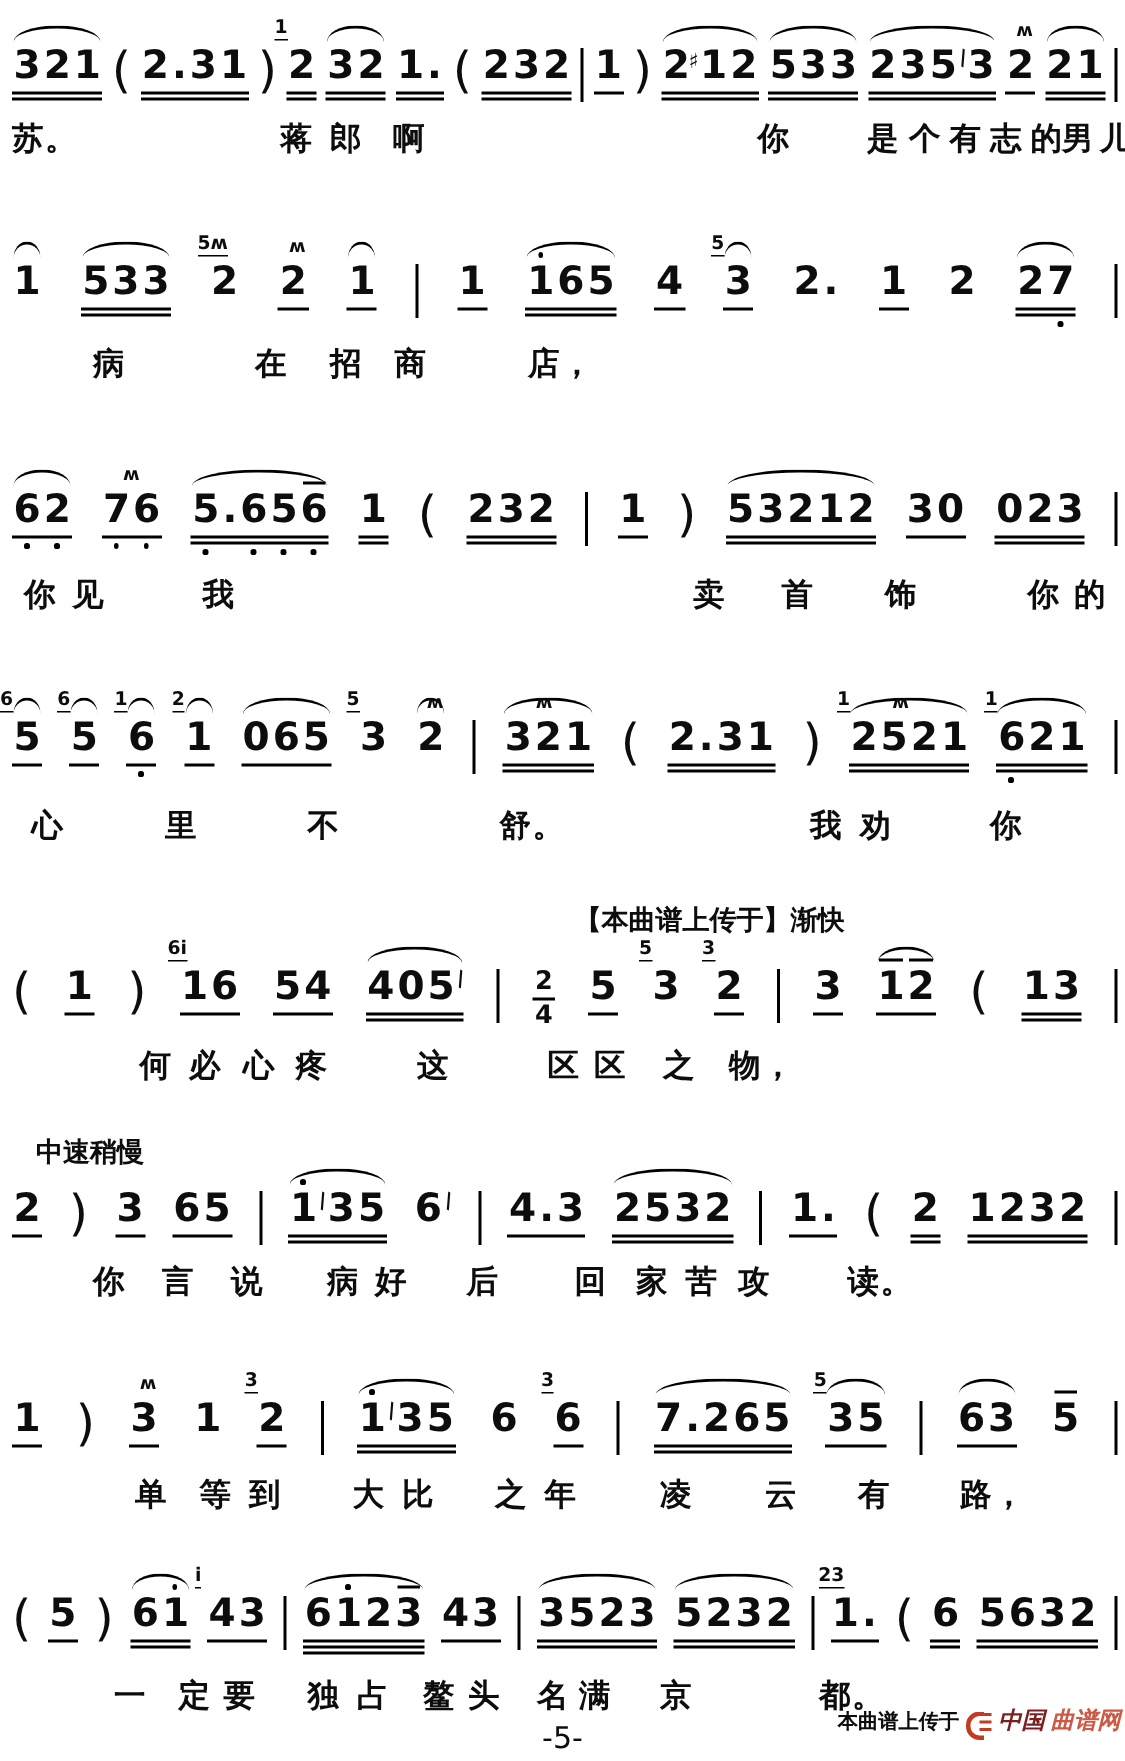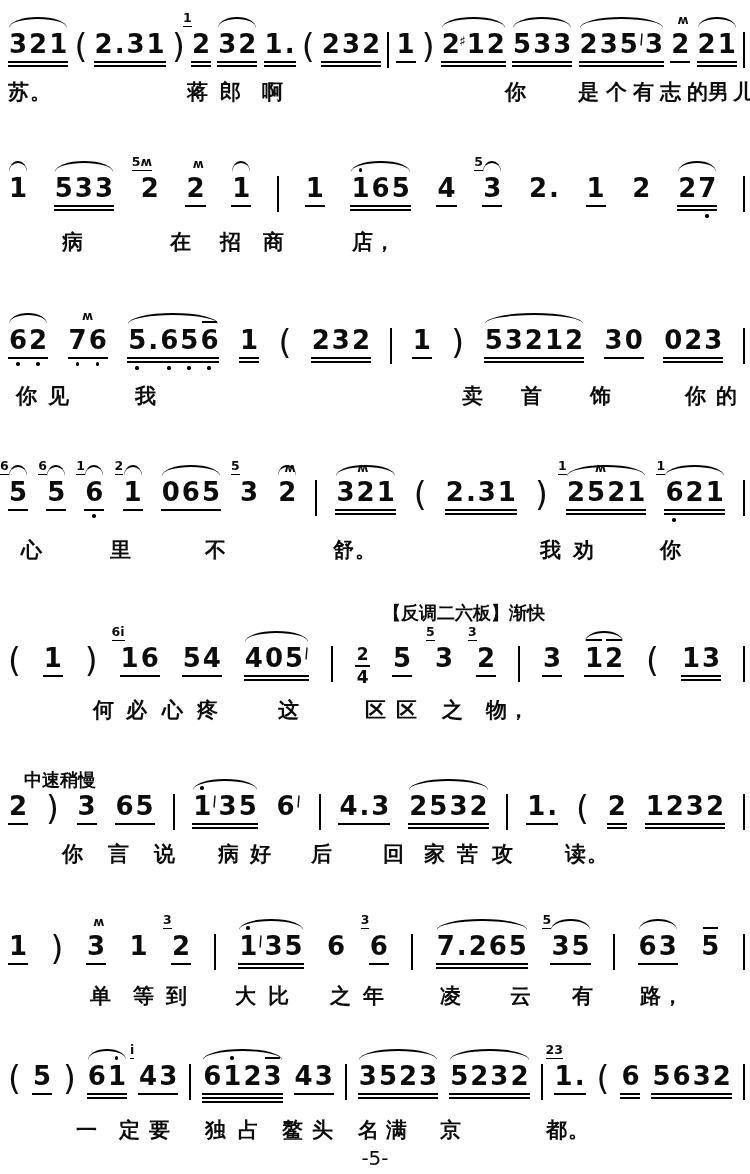--- a/index.html
+++ b/index.html
@@ -566,21 +566,21 @@
       </div>
       <div class="lyrics">
         <span class="lyr" style="left: 21px; top: 536px;">心</span>
         <span class="lyr" style="left: 110px; top: 536px;">里</span>
         <span class="lyr" style="left: 205px; top: 536px;">不</span>
         <span class="lyr" style="left: 333px; top: 536px;">舒。</span>
         <span class="lyr" style="left: 540px; top: 536px;">我</span>
         <span class="lyr" style="left: 573px; top: 536px;">劝</span>
         <span class="lyr" style="left: 660px; top: 536px;">你</span>
       </div>
-      <div class="sys-label" style="left: 383px; top: 601px;">【反调二六板】渐快</div>
+      <div class="sys-label" style="left: 383px; top: 601px;">【本曲谱上传于】渐快</div>
       <div class="notes" style="top: 644px;">
         <span class="paren">(</span>
         <span class="tok">
           <span class="digits">
             <span class="d">1</span>
           </span>
           <span class="beams">
             <i></i>
           </span>
         </span>
@@ -682,21 +682,21 @@
         <span class="lyr" style="left: 93px; top: 696px;">何</span>
         <span class="lyr" style="left: 126px; top: 696px;">必</span>
         <span class="lyr" style="left: 162px; top: 696px;">心</span>
         <span class="lyr" style="left: 197px; top: 696px;">疼</span>
         <span class="lyr" style="left: 278px; top: 696px;">这</span>
         <span class="lyr" style="left: 365px; top: 696px;">区</span>
         <span class="lyr" style="left: 396px; top: 696px;">区</span>
         <span class="lyr" style="left: 442px; top: 696px;">之</span>
         <span class="lyr" style="left: 486px; top: 696px;">物，</span>
       </div>
-      <div class="sys-label" style="left: 24px; top: 756px; margin-top: 12px;">中速稍慢</div>
+      <div class="sys-label" style="left: 24px; top: 756px;">中速稍慢</div>
       <div class="notes" style="top: 792px;">
         <span class="tok">
           <span class="digits">
             <span class="d">2</span>
           </span>
           <span class="beams">
             <i></i>
           </span>
         </span>
         <span class="paren">)</span>
@@ -1052,13 +1052,24 @@
         <span class="lyr" style="left: 238px; top: 1116px;">占</span>
         <span class="lyr" style="left: 282px; top: 1116px;">鳌</span>
         <span class="lyr" style="left: 312px; top: 1116px;">头</span>
         <span class="lyr" style="left: 358px; top: 1116px;">名</span>
         <span class="lyr" style="left: 386px; top: 1116px;">满</span>
         <span class="lyr" style="left: 440px; top: 1116px;">京</span>
         <span class="lyr" style="left: 546px; top: 1116px;">都。</span>
       </div>
     </div>
   <div class="page-number">-5-</div>
+  <div class="watermark">
+    <span class="wm-prefix">本曲谱上传于</span>
+    <span class="wm-logo">
+        <i class="arc" style="border-color: rgb(194, 59, 34);"></i>
+        <i class="b1" style="background: rgb(194, 59, 34);"></i>
+        <i class="b2" style="background: rgb(194, 59, 34);"></i>
+        <i class="b3" style="background: rgb(194, 59, 34);"></i>
+      </span>
+    <span class="wm-dark" style="color: rgb(122, 31, 31);">中国</span>
+    <span class="wm-light" style="color: rgb(204, 90, 68);">曲谱网</span>
+  </div>
 </div>
 
 </body></html>

